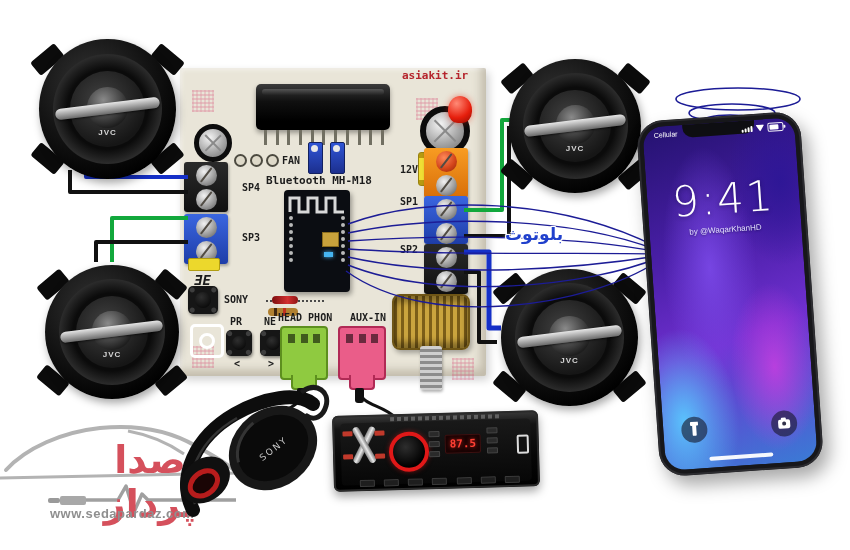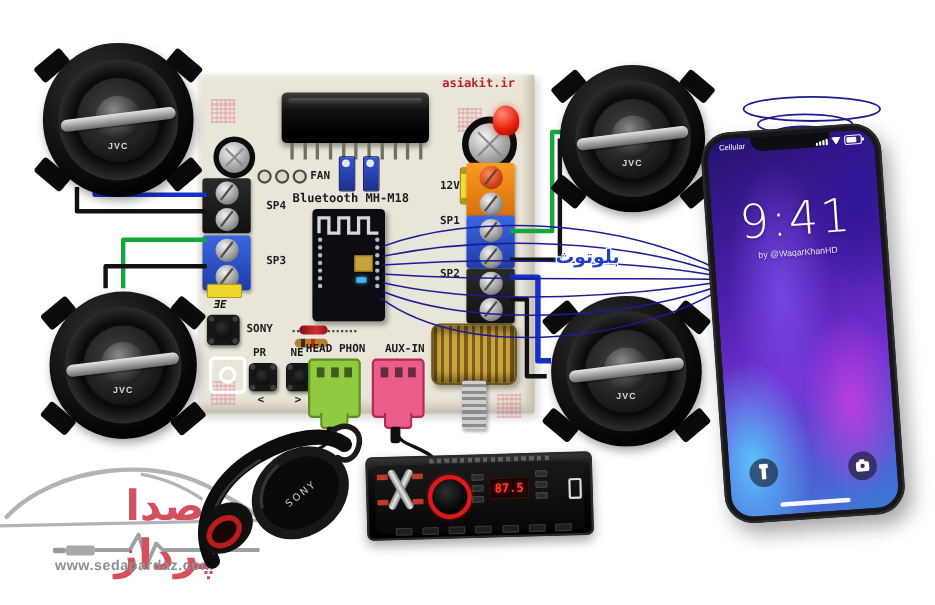--- a/index.html
+++ b/index.html
@@ -191,21 +191,21 @@
         <div class="screw"></div>
         <div class="screw"></div>
       </div>
     <div class="silk" style="left:62px;top:114px;">SP4</div>
     <div class="term blue" style="left:4px;top:146px;height:50px;">
         <div class="screw"></div>
         <div class="screw"></div>
       </div>
     <div class="silk" style="left:62px;top:164px;">SP3</div>
     <div class="ychip"></div>
-    <div class="silk" style="left:14px;top:204px;font-size:10px;font-style:italic;">ƎE</div>
+    <div class="silk" style="left:14px;top:204px;font-size:14px;font-style:italic;">ƎE</div>
 
     <div class="tact" style="left:8px;top:218px;width:30px;height:28px;"></div>
     <div class="silk" style="left:44px;top:226px;">SONY</div>
     <div class="dotline" style="left:86px;top:232px;width:58px;"></div>
     <div class="btnicon"></div>
     <div class="silk" style="left:50px;top:248px;">PR</div>
     <div class="silk" style="left:84px;top:248px;">NE</div>
     <div class="tact" style="left:46px;top:262px;width:26px;height:26px;"></div>
     <div class="tact" style="left:80px;top:262px;width:26px;height:26px;"></div>
     <div class="silk" style="left:54px;top:290px;">&lt;</div>

